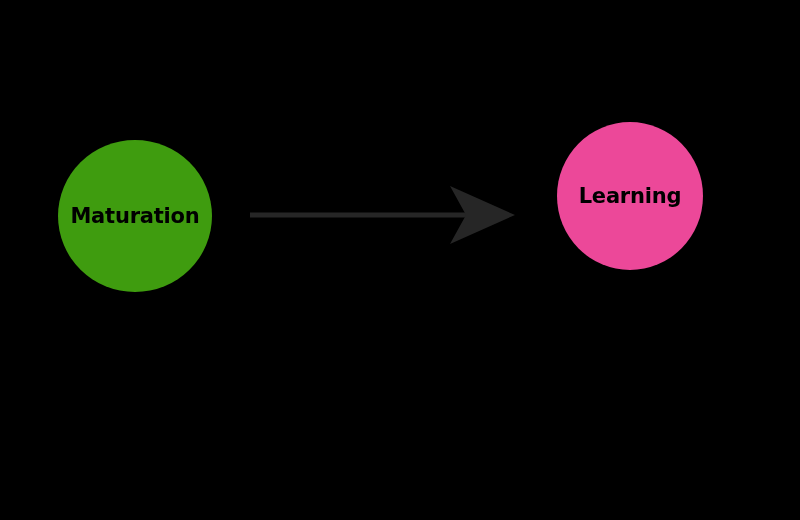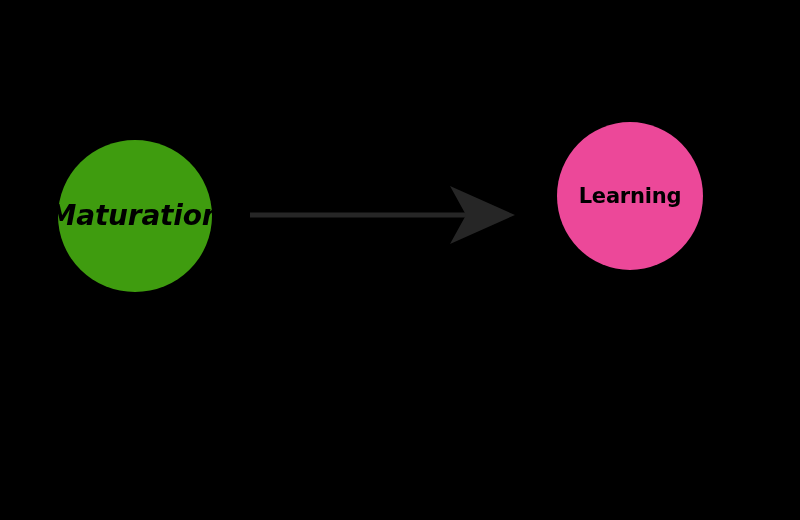--- a/index.html
+++ b/index.html
@@ -43,21 +43,21 @@
     text-align: center;
     user-select: none;
   }
   #node-maturation {
     left: 58px;
     top: 140px;
     width: 154px;
     height: 152px;
     background: #3f9c0f;
   }
-  #node-maturation .node-label { font-size: 28px; font-style: italic; }
+  #node-maturation .node-label { font-size: 21px; }
   #node-learning {
     left: 557px;
     top: 122px;
     width: 146px;
     height: 148px;
     background: #ec4899;
   }
   #node-learning .node-label { font-size: 21px; }
   #node-change {
     left: 318px;

